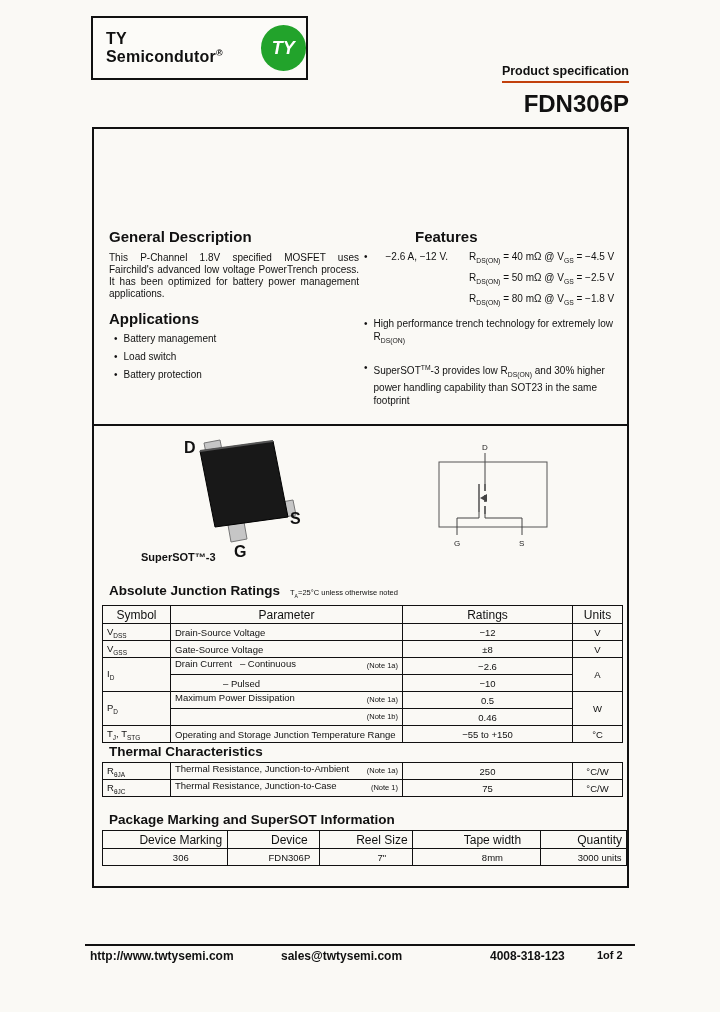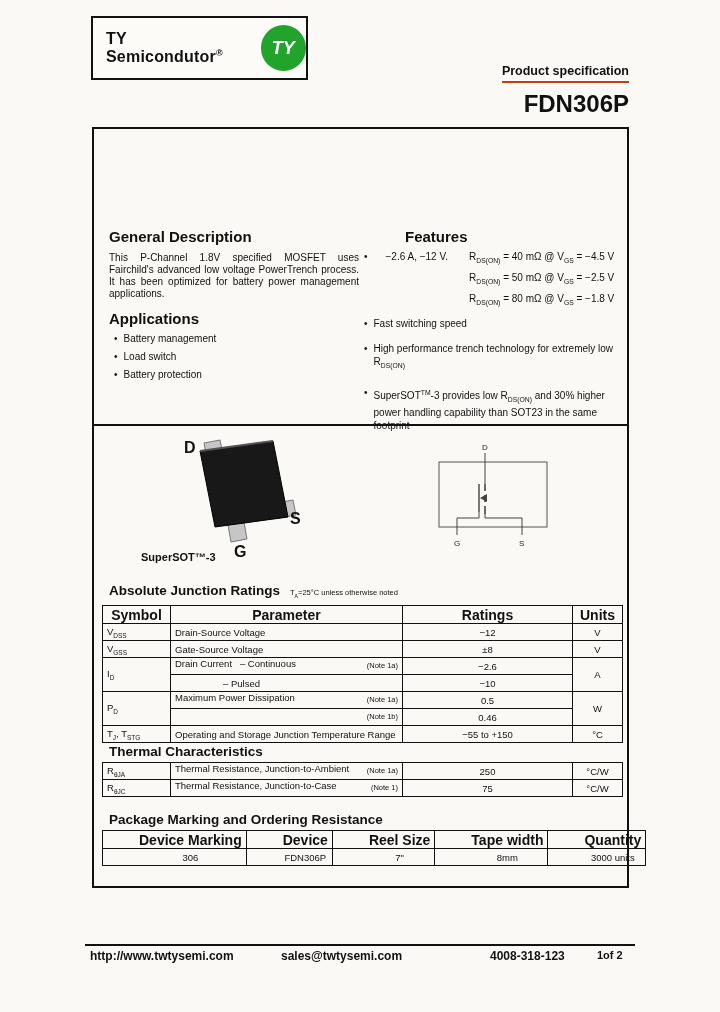--- a/index.html
+++ b/index.html
@@ -38,21 +38,21 @@
   .divider { position:absolute; left:0; right:0; top:295px; border-top:2px solid #111; }
 
   .sec-title-sm { position:absolute; font-size:15px; font-weight:bold; }
   .gd-title { left:15px; top:99px; }
   .gd-body { position:absolute; left:15px; top:123px; width:250px; font-size:10px; line-height:12px; text-align:justify; }
   .apps-title { left:15px; top:181px; }
   .apps-list { position:absolute; left:20px; top:204px; font-size:10px; }
   .app-item { display:flex; margin-bottom:7px; }
   .app-item::before { content:"•"; margin-right:6px; }
 
-  .ft-title { left:264px; top:99px;padding-left:47px; }
+  .ft-title { left:274px; top:99px;padding-left:47px; }
   .ft-list { position:absolute; left:270px; top:121px; width:262px; font-size:10px; }
   .fb { display:flex; line-height:13px; }
   .fb::before { content:"•"; margin-right:6px; flex:none; }
   .fb1 { margin-bottom:8px;gap:12px; }
   .fb1 .fpre { margin-right:9px; white-space:nowrap; }
   .rcol { display:flex; flex-direction:column; gap:4px; }
   .rline { white-space:nowrap; }
   .fb2 { margin-bottom:12px; }
   .fb3 { margin-bottom:14px; }
 
@@ -69,21 +69,21 @@
   
   .sec-head { position:absolute; left:15px; font-weight:bold; font-size:13.5px; }
   .amr-head { top:454px; }
   .th-head  { top:615px; }
   .ord-head { top:683px; }
   .sec-head .sub { font-weight:normal; font-size:7.5px; margin-left:10px; }
 
   
   .tbl { position:absolute; left:8px; border-collapse:collapse; table-layout:fixed; background:transparent; }
   .tbl td { border:1px solid #111; font-size:9.5px; padding:0 4px; height:17px; white-space:nowrap; overflow:hidden; }
-  .tbl .hdr td { font-weight:bold; text-align:center; font-size:14px; height:18px; }
+  .tbl .hdr td { font-weight:normal; text-align:center; font-size:12px; height:18px; }
   .tbl .rat, .tbl .uni { text-align:center; }
   .tbl .note { float:right; font-size:7.5px; line-height:16px;margin-left:15px; }
   .tbl .indent { padding-left:52px; }
   .amr { top:476px; }
   .th  { top:633px; }
   .ord { top:701px; }
   .ord td { text-align:center;padding-left:36px; }
 
   
   .footer-line { position:absolute; left:85px; top:944px; width:550px; border-top:2px solid #111; }
@@ -130,23 +130,20 @@
     <div class="sec-title-sm ft-title">Features</div>
     <div class="ft-list">
       <div class="fb fb1">
         <span class="fpre">−2.6 A, −12 V.</span>
         <span class="rcol">
           <span class="rline">R<sub>DS(ON)</sub> = 40 mΩ @ V<sub>GS</sub> = −4.5 V</span>
           <span class="rline">R<sub>DS(ON)</sub> = 50 mΩ @ V<sub>GS</sub> = −2.5 V</span>
           <span class="rline">R<sub>DS(ON)</sub> = 80 mΩ @ V<sub>GS</sub> = −1.8 V</span>
         </span>
       </div>
-      <div class="fb fb2">
-          <span>Fast switching speed</span>
-        </div>
       <div class="fb fb3">
           <span>High performance trench technology for extremely low R<sub>DS(ON)</sub></span>
         </div>
       <div class="fb">
           <span>SuperSOT<sup>TM</sup>-3 provides low R<sub>DS(ON)</sub> and 30% higher power handling capability than SOT23 in the same footprint</span>
         </div>
     </div>
 
     <div class="divider"></div>
 
@@ -257,21 +254,21 @@
       <tr>
         <td class="sym">R<sub>θJC</sub></td>
         <td class="par"><span>Thermal Resistance, Junction-to-Case</span><span class="note">(Note 1)</span></td>
         <td class="rat">75</td>
         <td class="uni">°C/W</td>
       </tr>
     </tbody>
       </table>
 
     <div class="sec-head ord-head">
-      <span>Package Marking and Ordering Resistance</span>
+      <span>Package Marking and SuperSOT Information</span>
     </div>
     <table class="tbl ord">
       <colgroup>
           <col style="width:125px">
           <col style="width:98px">
           <col style="width:75px">
           <col style="width:145px">
           <col style="width:77px">
         </colgroup>
       <tbody>

